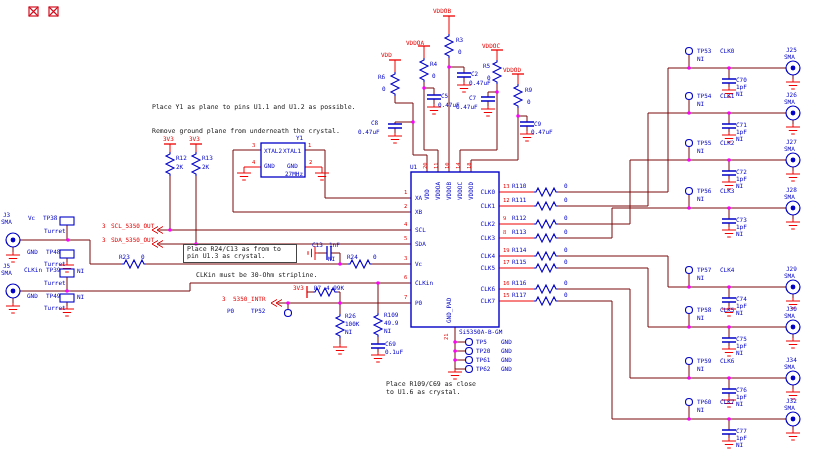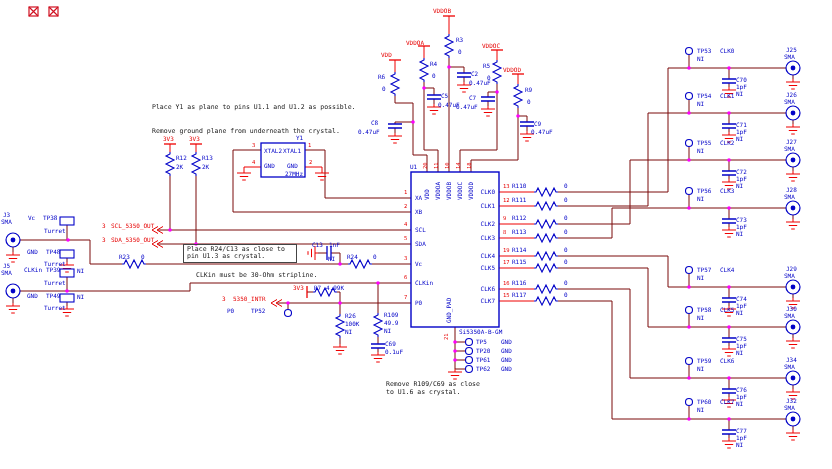--- a/index.html
+++ b/index.html
@@ -257,24 +257,24 @@
     <rect x="29" y="7" width="9" height="9"></rect>
         <path d="M29,7 L38,16 M38,7 L29,16"></path>
     <rect x="49" y="7" width="9" height="9"></rect>
         <path d="M49,7 L58,16 M58,7 L49,16"></path>
   </g>
 </svg>
 
 <span class="t note" style="left:152px;top:104px">Place Y1 as plane to pins U1.1 and U1.2 as possible.</span>
 <span class="t note" style="left:152px;top:128px">Remove ground plane from underneath the crystal.</span>
 <div class="notebox" style="left:183px;top:244px;width:112px;height:17px"></div>
-<span class="t note" style="left:187px;top:246px">Place R24/C13 as close to</span>
+<span class="t note" style="left:187px;top:246px">Place R24/C13 as from to</span>
 <span class="t note" style="left:187px;top:253px">pin U1.3 as crystal.</span>
 <span class="t note" style="left:196px;top:272px">CLKin must be 30-Ohm stripline.</span>
-<span class="t note" style="left:386px;top:381px">Remove R109/C69 as close</span>
+<span class="t note" style="left:386px;top:381px">Place R109/C69 as close</span>
 <span class="t note" style="left:386px;top:389px">to U1.6 as crystal.</span>
 
 <span class="t red" style="left:381px;top:51px">VDD</span>
 <span class="t" style="left:378px;top:73px">R6</span>
 <span class="t" style="left:382px;top:85px">0</span>
 <span class="t" style="left:371px;top:119px">C8</span>
 <span class="t" style="left:358px;top:128px">0.47uF</span>
 <span class="t red" style="left:406px;top:39px">VDDOA</span>
 <span class="t" style="left:430px;top:60px">R4</span>
 <span class="t" style="left:432px;top:72px">0</span>

